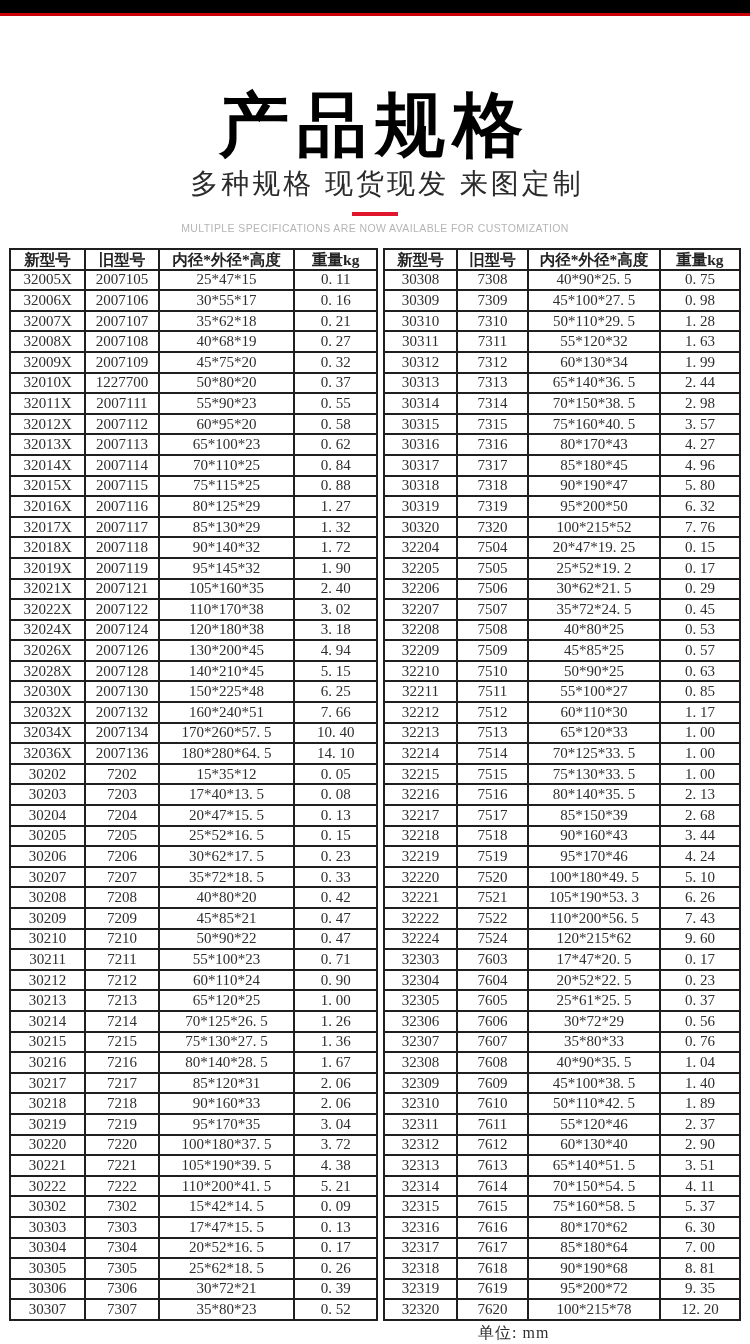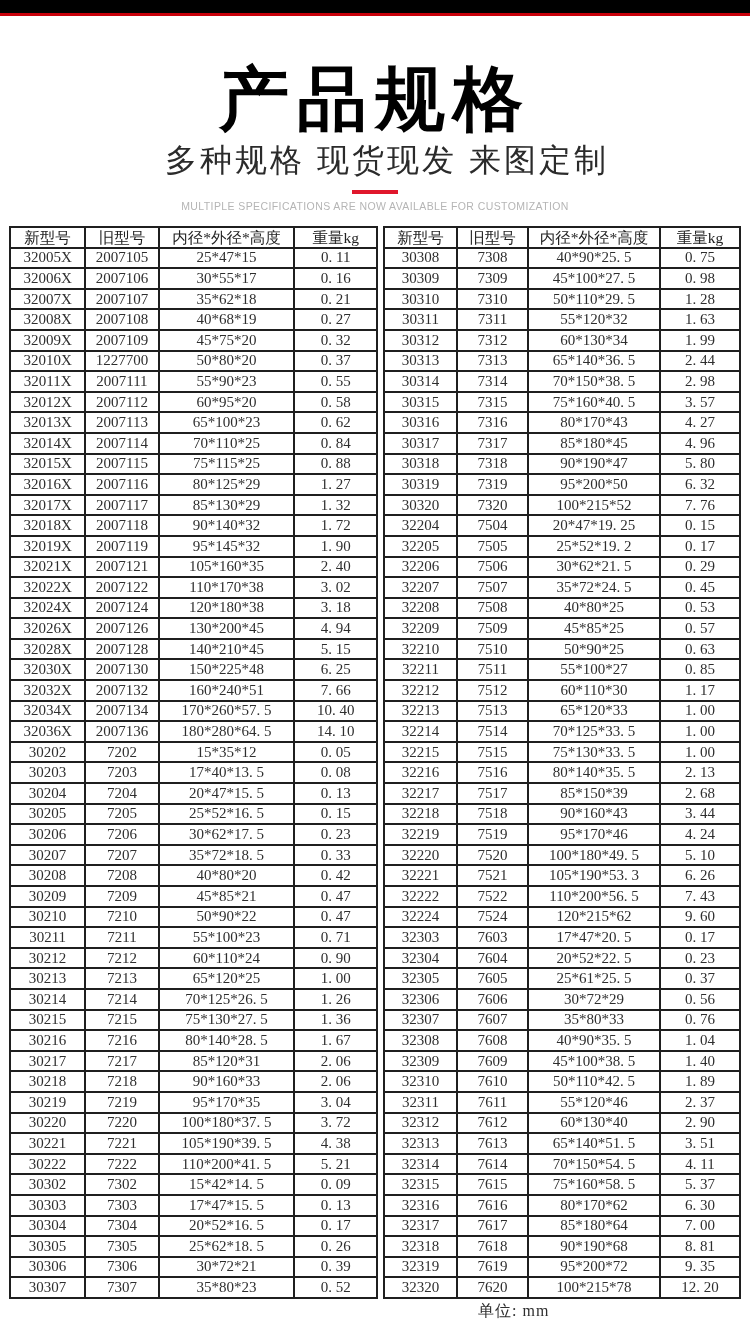--- a/index.html
+++ b/index.html
@@ -3,27 +3,27 @@
 <meta charset="utf-8">
 <style>
   html,body { margin:0; padding:0; background:#ffffff; }
   body {
     width:750px; height:1344px; position:relative; overflow:hidden;
     font-family:"Liberation Sans", sans-serif;
   }
   .top-bar { height:13px; background:#000000; }
   .accent-line { height:3px; background:#c9000a; }
 
-  .header { text-align:center; padding-top:50px; }
+  .header { text-align:center; padding-top:76px; }
   .title {
     font-size:70px; font-weight:900; color:#000; line-height:0.95;
     letter-spacing:8px; font-family:"Liberation Sans", sans-serif;
   }
   .subtitle {
-    margin-top:11px; font-size:32px; color:#2b2b2b; letter-spacing:3px;
+    margin-top:11px; font-size:28px; color:#2b2b2b; letter-spacing:3px;
     font-weight:400; line-height:1;margin-left:24px;
   }
   .divider { width:46px; height:4px; margin:14px auto 0; background:#e0172c; }
   .caption-en {
     margin-top:7px; font-size:10.5px; color:#b5b5b5; letter-spacing:0.4px;
     line-height:1;
   }
 
   .tables { display:flex; padding:0 9px; margin-top:15px; align-items:flex-start; }
   .col-left { width:369px; flex:none; }
@@ -31,21 +31,21 @@
 
   table.spec {
     border-collapse:collapse; table-layout:fixed; width:100%;
     font-family:"Liberation Serif","DejaVu Serif",serif; color:#2e2e2e;
   }
   table.spec th, table.spec td {
     border:2px solid #1f1f1f; text-align:center; padding:0;
     height:18.6px; font-size:15px; line-height:1;
     white-space:nowrap; overflow:hidden;
   }
-  table.spec th { font-size:15.5px; font-weight:400; color:#222; }
+  table.spec th { font-size:15.5px; font-weight:700; color:#222; }
 
   .unit-note {
     margin-top:2px; padding-left:95px; font-size:16px; color:#2e2e2e;
     font-family:"Liberation Serif","DejaVu Serif",serif; letter-spacing:1px;
   }
 </style>
 </head>
 <body>
 
 <div class="top-bar"></div>

